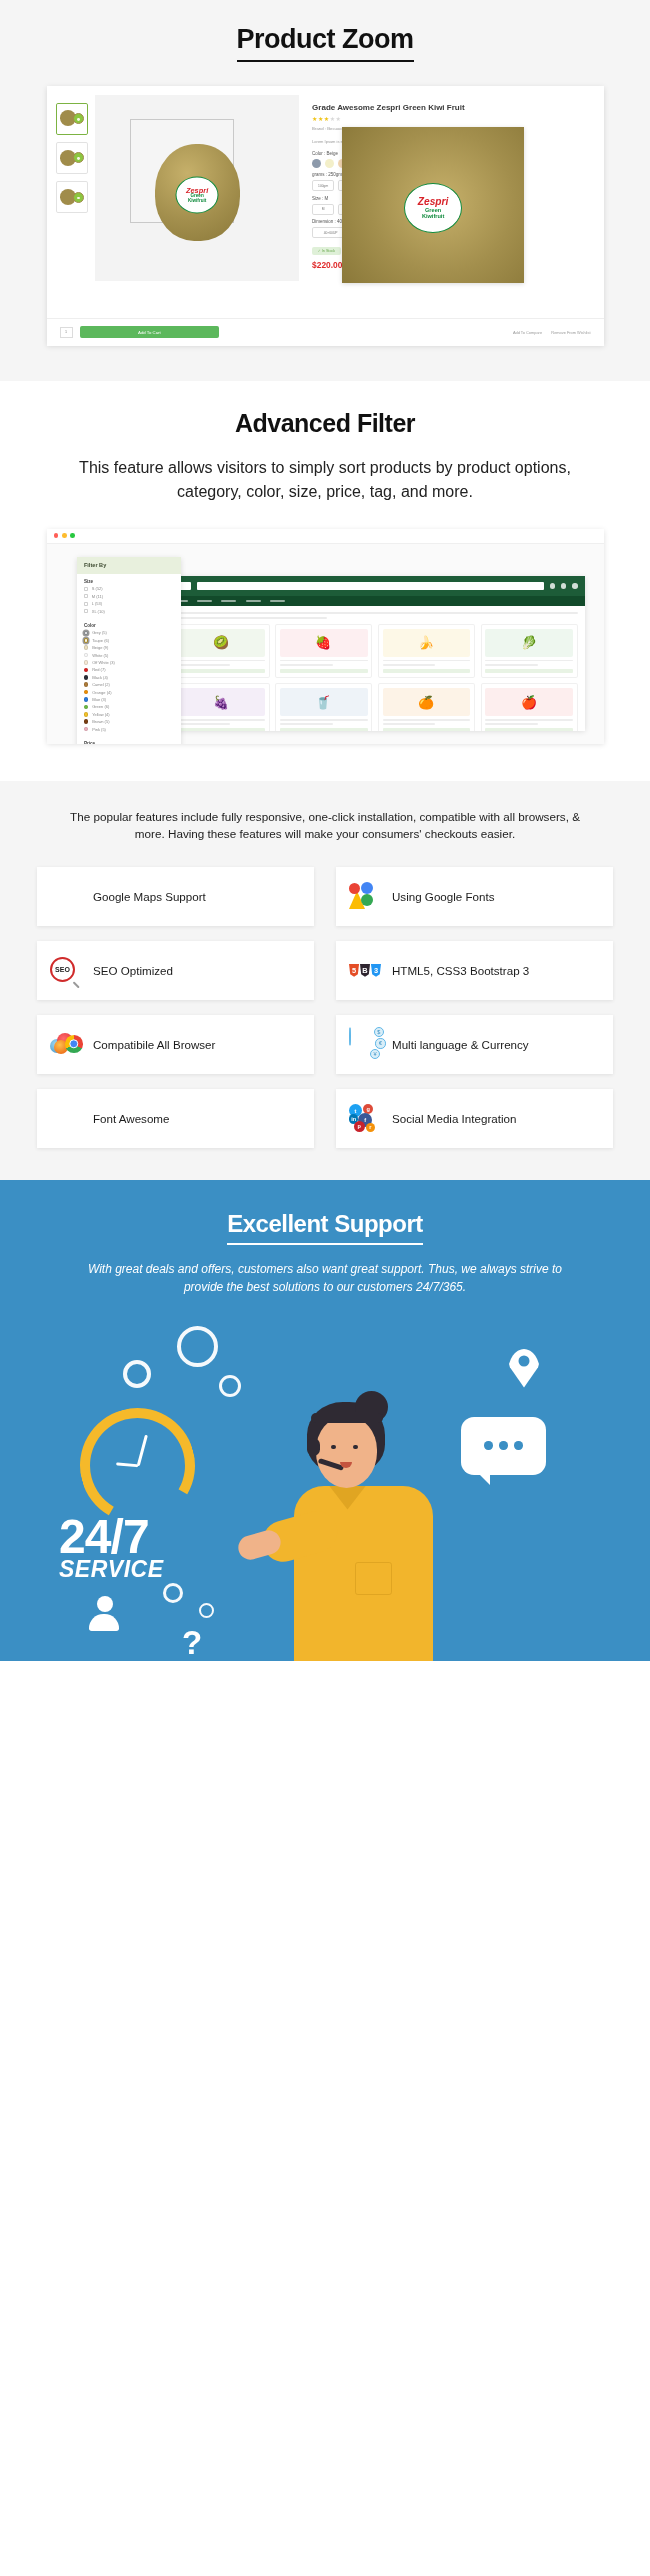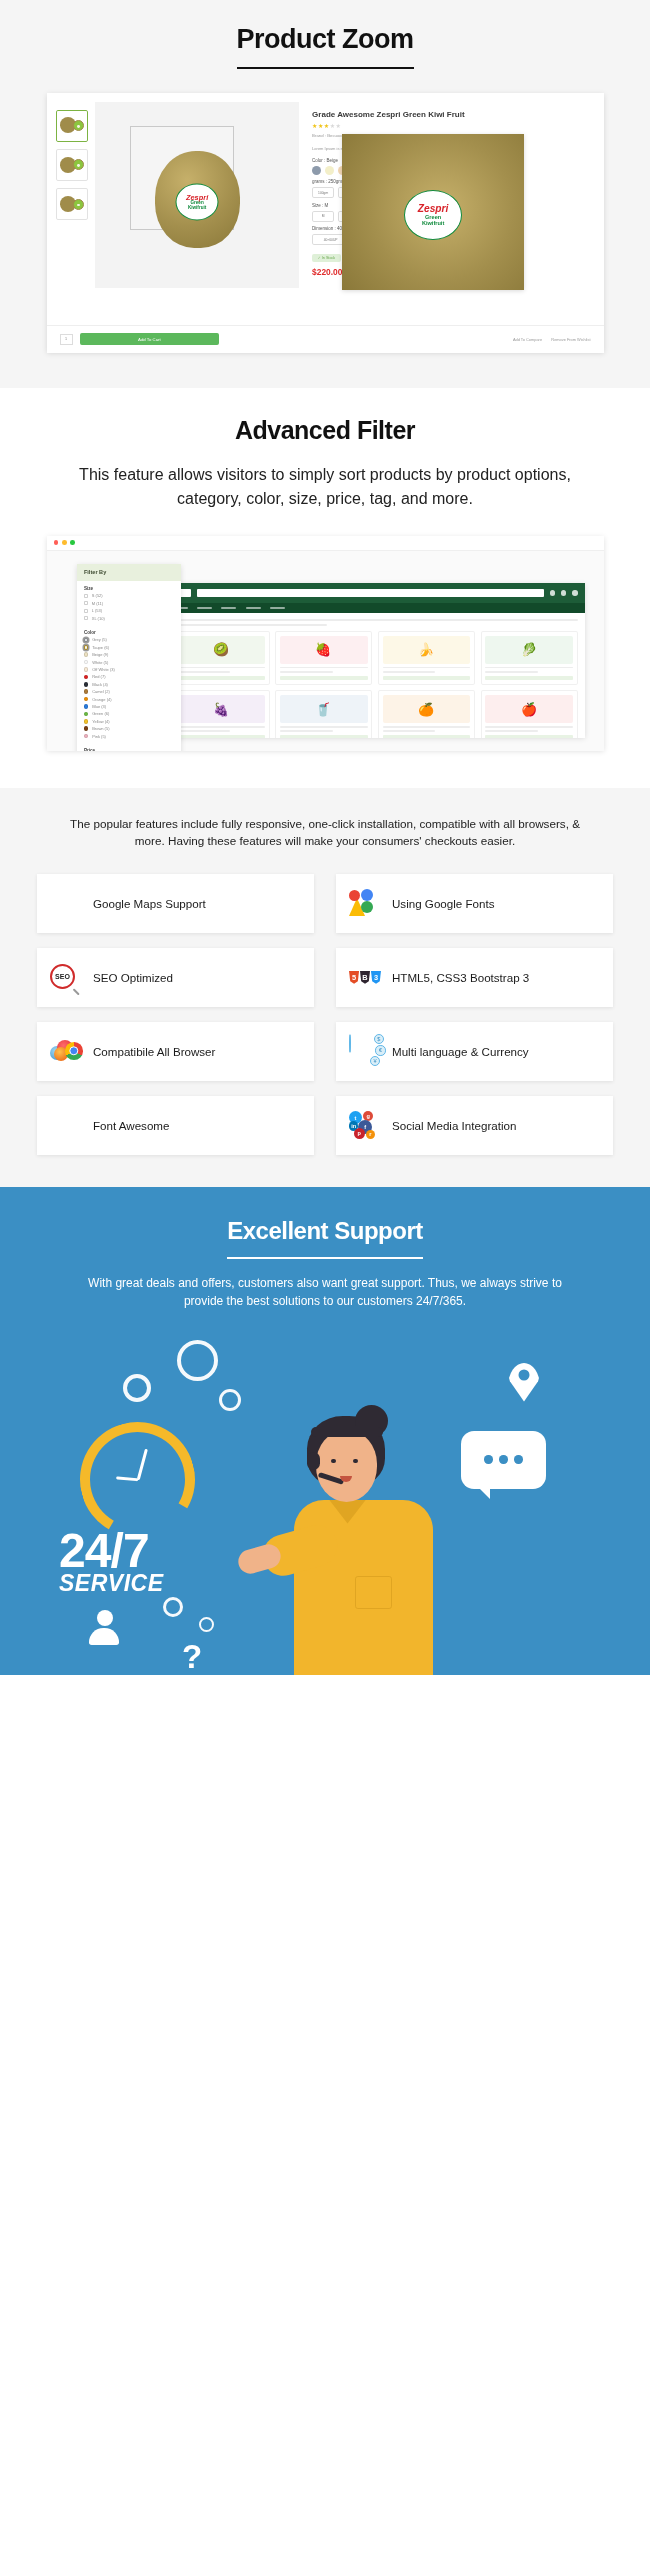--- a/index.html
+++ b/index.html
@@ -18,32 +18,32 @@
 
   h2.sec-title {
     text-align: center;
     font-weight: 700;
     letter-spacing: -0.5px;
     color: #111111;
   }
   h2.sec-title span.ul {
     display: inline-block;
     border-bottom: 2.8px solid #111111;
-    padding-bottom: 12px;
+    padding-bottom: 5px;
   }
   h2.sec-title.on-blue { color: #ffffff; }
   h2.sec-title.on-blue span.ul { border-bottom-color: #ffffff; }
 
   p.sec-desc {
     text-align: center;
     color: #222222;
     line-height: 1.45;
     margin: 0 auto;
   }
-  p.sec-desc.on-blue { color: #ffffff; }
+  p.sec-desc.on-blue { color: #ffffff; font-style: italic; }
 
   
   #sec-product-zoom { padding: 24px 0 35px; }
   #sec-product-zoom h2.sec-title { font-size: 27px; margin-bottom: 16.7px; }
   #sec-product-zoom p.sec-desc { font-size: 12.5px; width: 557px; }
 
   .mock-shot {
     margin: 24px auto 0;
     width: 557px;
     background: #ffffff;

